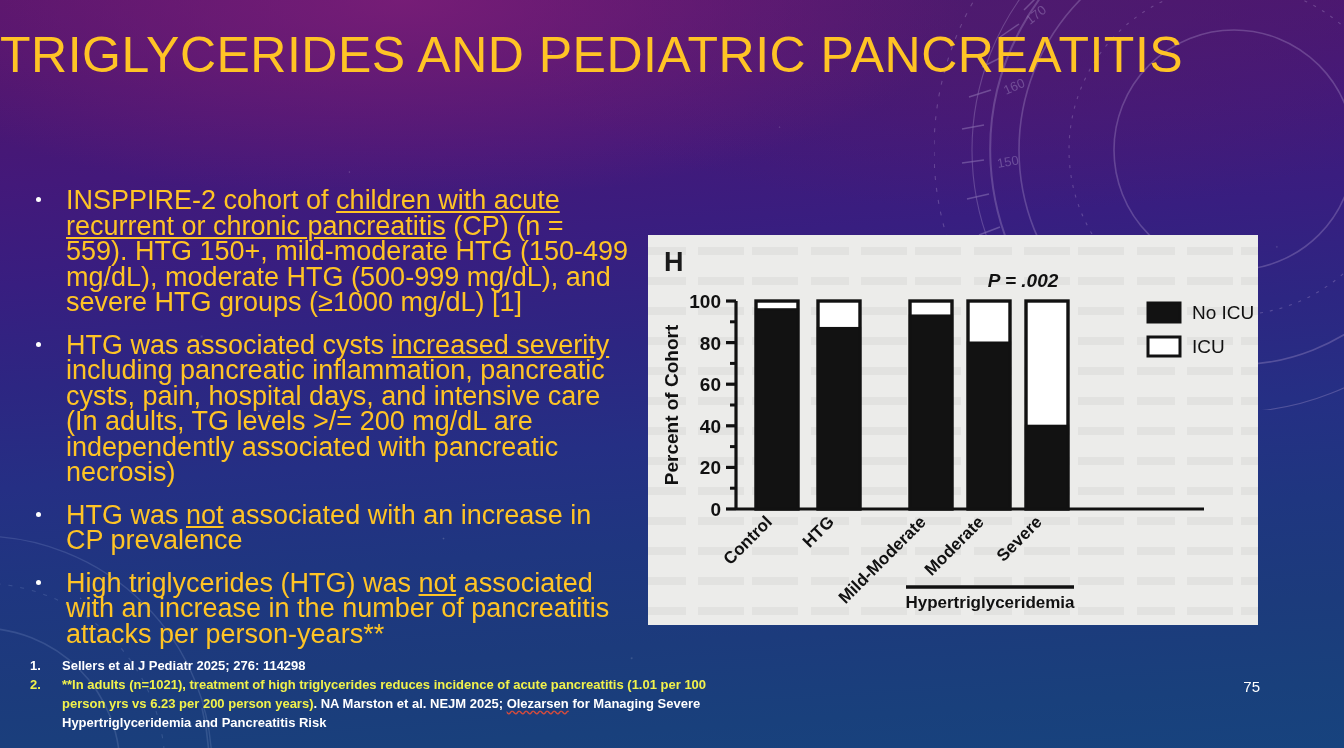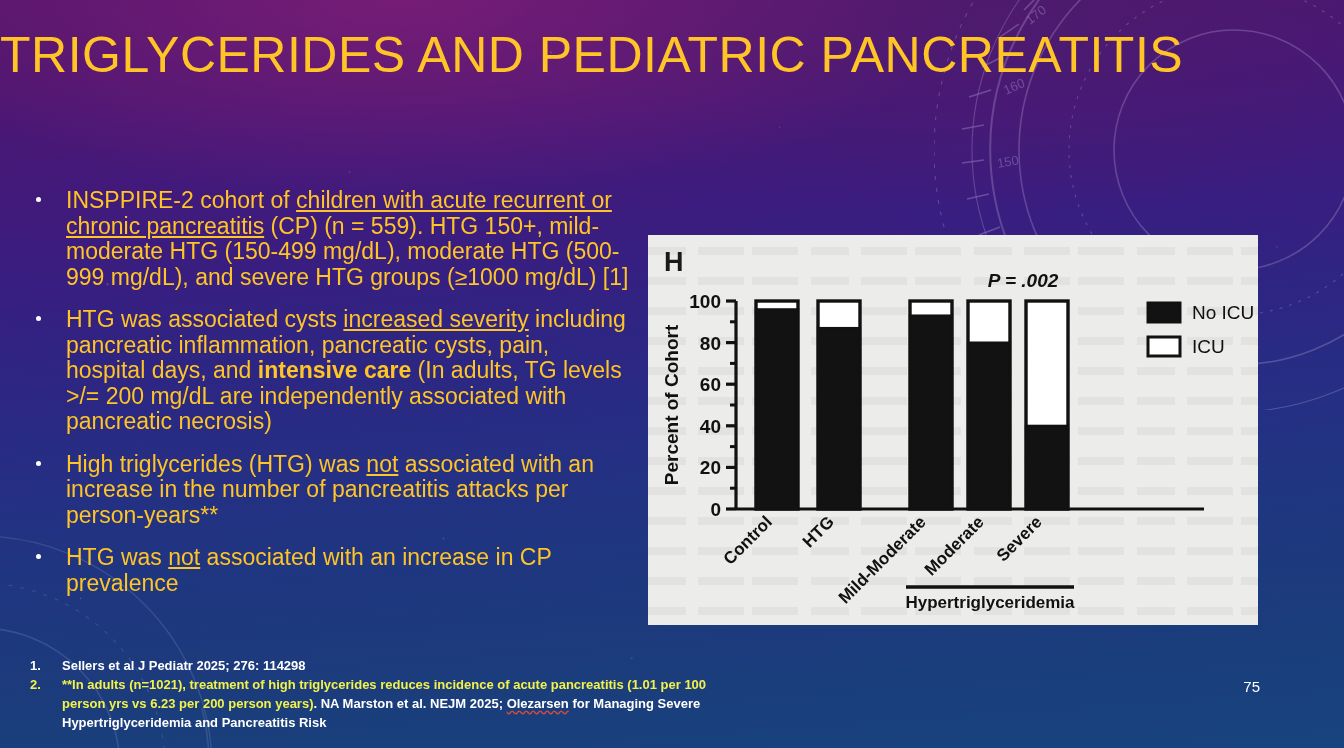--- a/index.html
+++ b/index.html
@@ -70,25 +70,25 @@
     position:absolute; left:30px; top:188px; width:600px;
     color:#FFC425;
   }
   .bullet { position:relative; padding-left:36px; margin-bottom:17px; }
   .bullet .dot {
     position:absolute; left:6px; top:9px;
     width:5px; height:5px; border-radius:50%;
     background:#ffffff;
   }
   .bullet .btxt {
-    font-size:23px; line-height:25.5px;
+    font-size:27px; line-height:25.5px;
     color:#FFC425;
   }
   .u { text-decoration:underline; text-underline-offset:2px; }
-  .b { font-weight:bold; }
+  .b { font-weight:normal; }
 
   
   #footnotes {
     position:absolute; left:28px; top:656px; width:680px;
     font-size:13px; line-height:19px;
   }
   .fn { position:relative; padding-left:34px; }
   .fn .num { position:absolute; left:2px; top:0; }
   .fn1 { color:#ffffff; font-weight:bold; }
   .fn2 { color:#ffffff; font-weight:bold; }
@@ -193,25 +193,25 @@
     <div class="bullet">
       <span class="dot"></span>
       <span class="btxt"><span>INSPPIRE-2 cohort of </span><span class="u">children with acute recurrent or chronic pancreatitis</span><span> (CP) (n = 559). HTG 150+,  mild-moderate HTG (150-499 mg/dL), moderate HTG (500-999 mg/dL), and severe HTG groups (≥1000 mg/dL) [1]</span></span>
     </div>
     <div class="bullet">
       <span class="dot"></span>
       <span class="btxt"><span>HTG was associated cysts </span><span class="u">increased severity</span><span> including pancreatic inflammation, pancreatic cysts, pain, hospital days, and </span><span class="b">intensive care</span><span> (In adults, TG levels &gt;/= 200 mg/dL are independently associated with pancreatic necrosis)</span></span>
     </div>
     <div class="bullet">
       <span class="dot"></span>
+      <span class="btxt"><span>HTG was </span><span class="u">not</span><span> associated with an increase in CP prevalence</span></span>
+    </div>
+    <div class="bullet">
+      <span class="dot"></span>
       <span class="btxt"><span>High triglycerides (HTG) was </span><span class="u">not</span><span> associated with an increase in the number of pancreatitis attacks per person-years**</span></span>
-    </div>
-    <div class="bullet">
-      <span class="dot"></span>
-      <span class="btxt"><span>HTG was </span><span class="u">not</span><span> associated with an increase in CP prevalence</span></span>
     </div>
   </div>
 
   <div id="footnotes">
     <div class="fn fn1">
       <span class="num">1.</span>
       <span><span>Sellers et al J Pediatr 2025; 276: 114298</span></span>
     </div>
     <div class="fn fn2">
       <span class="num">2.</span>

